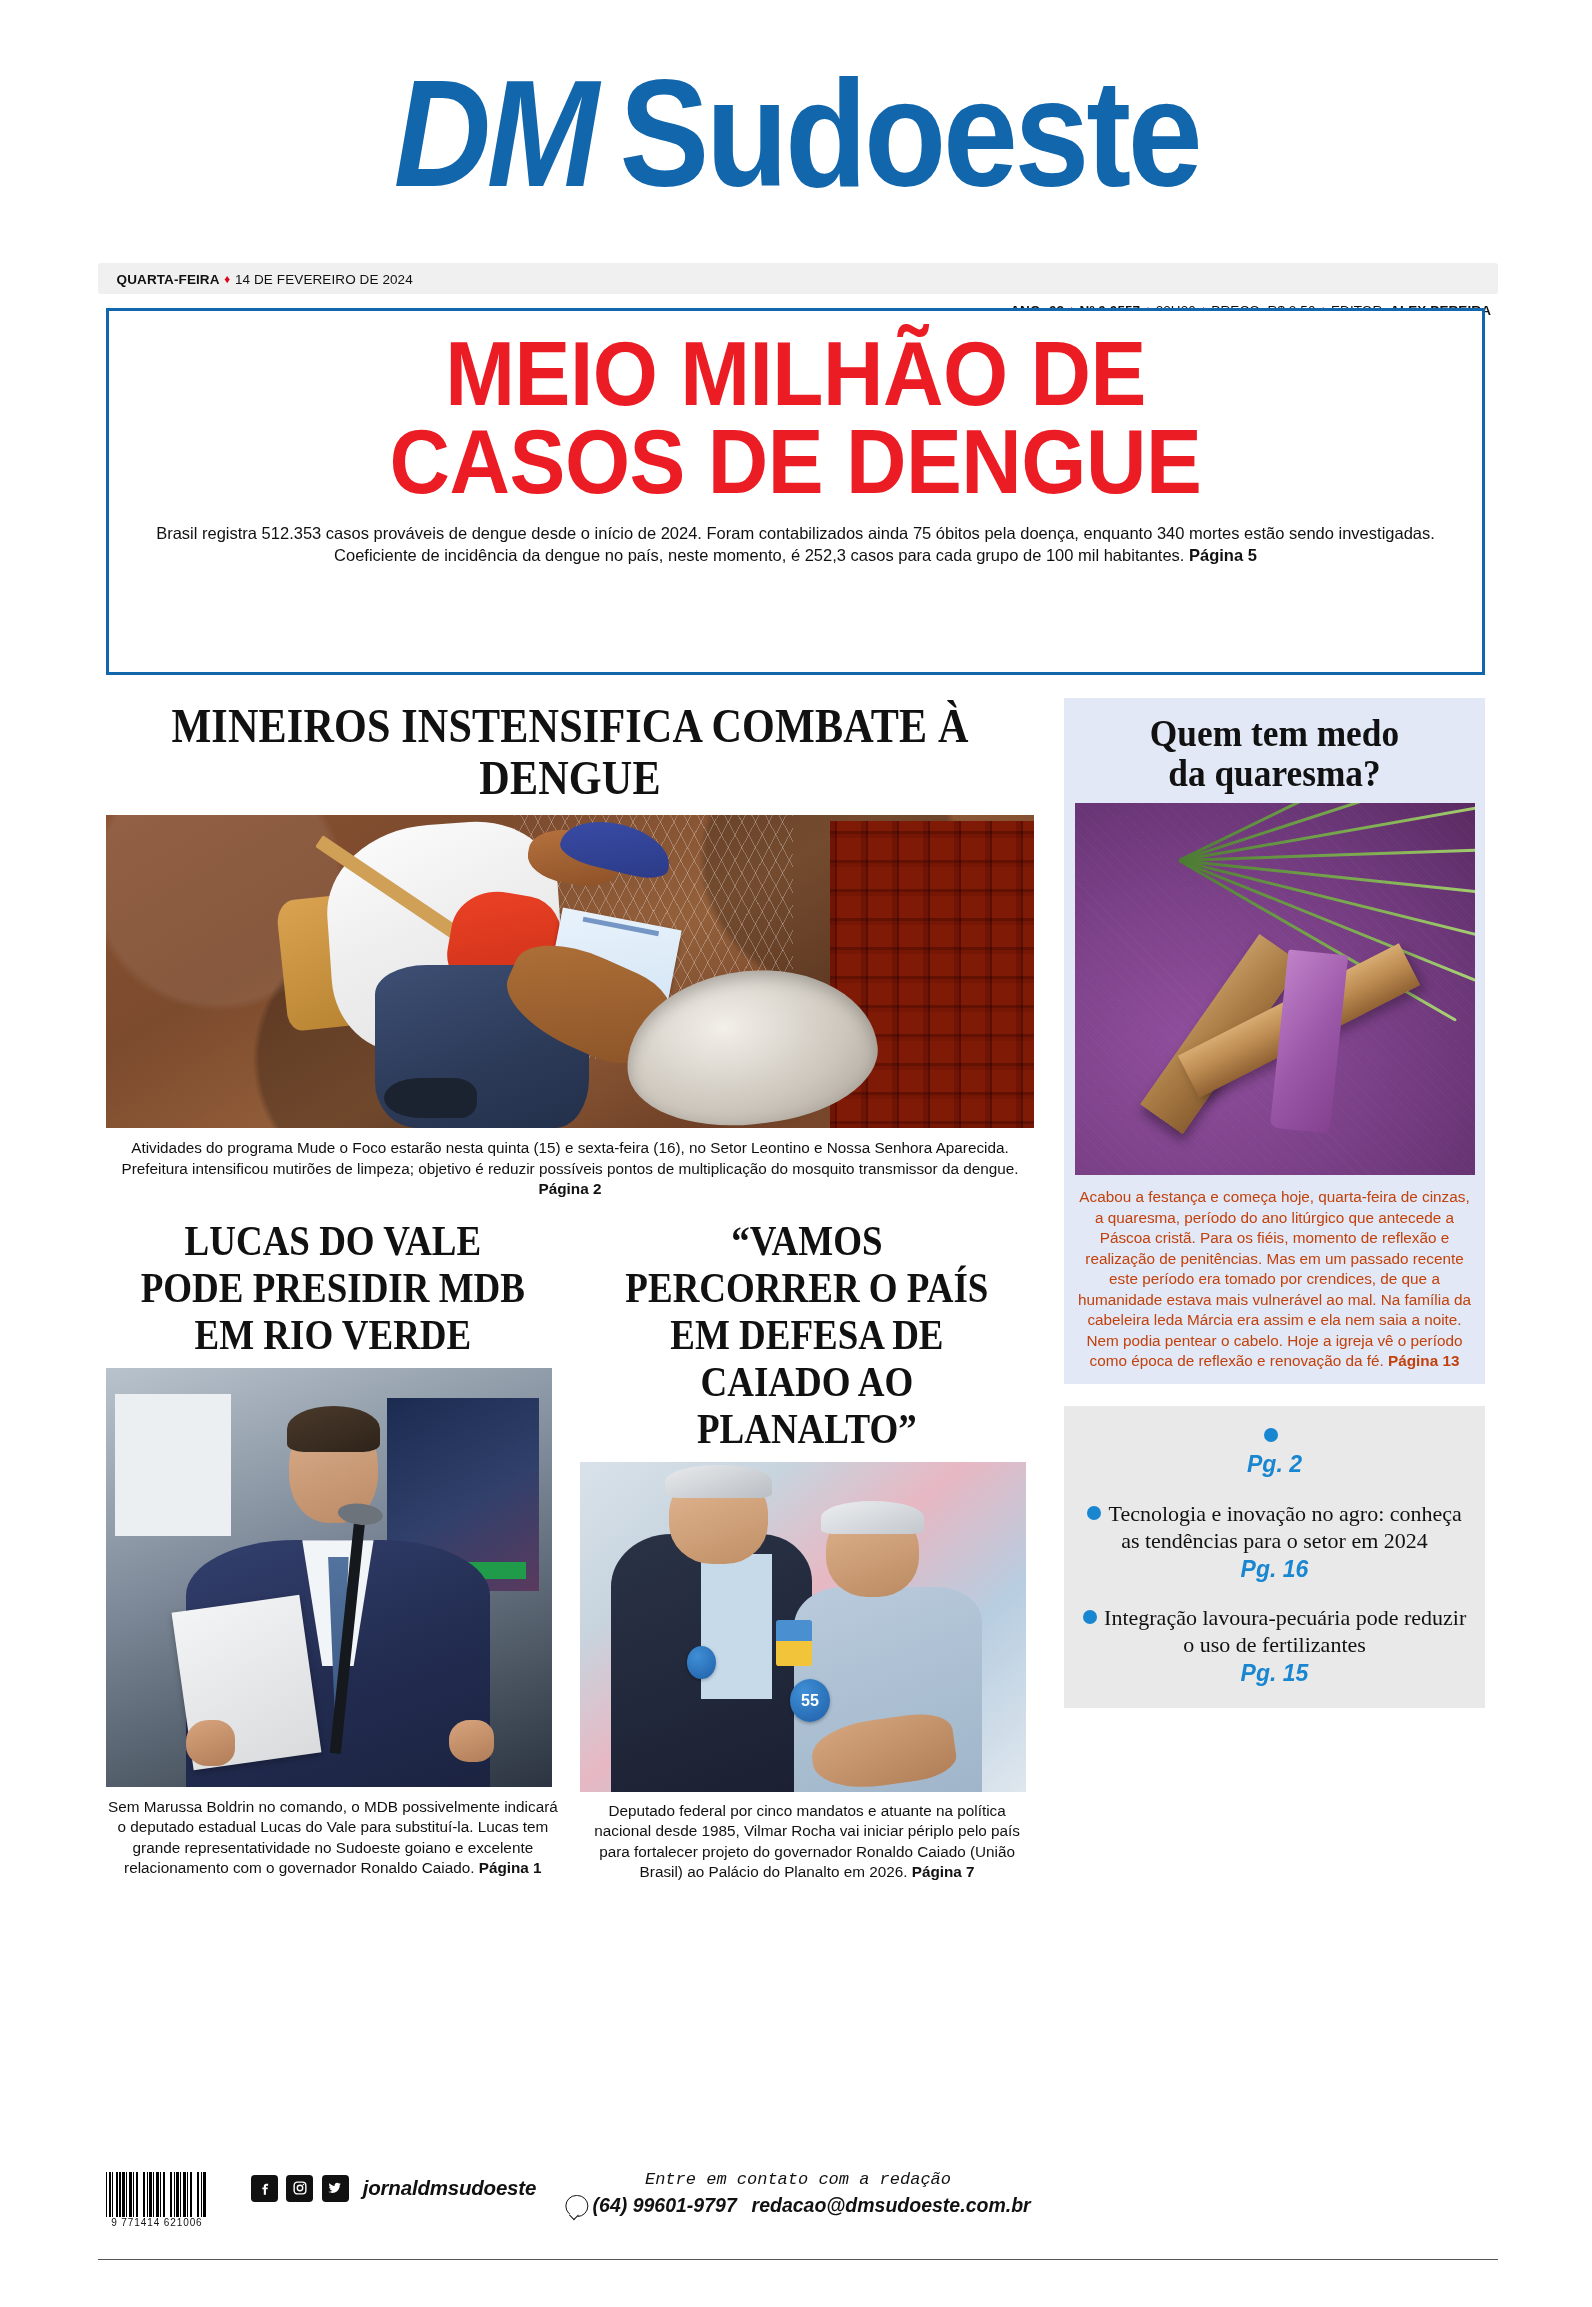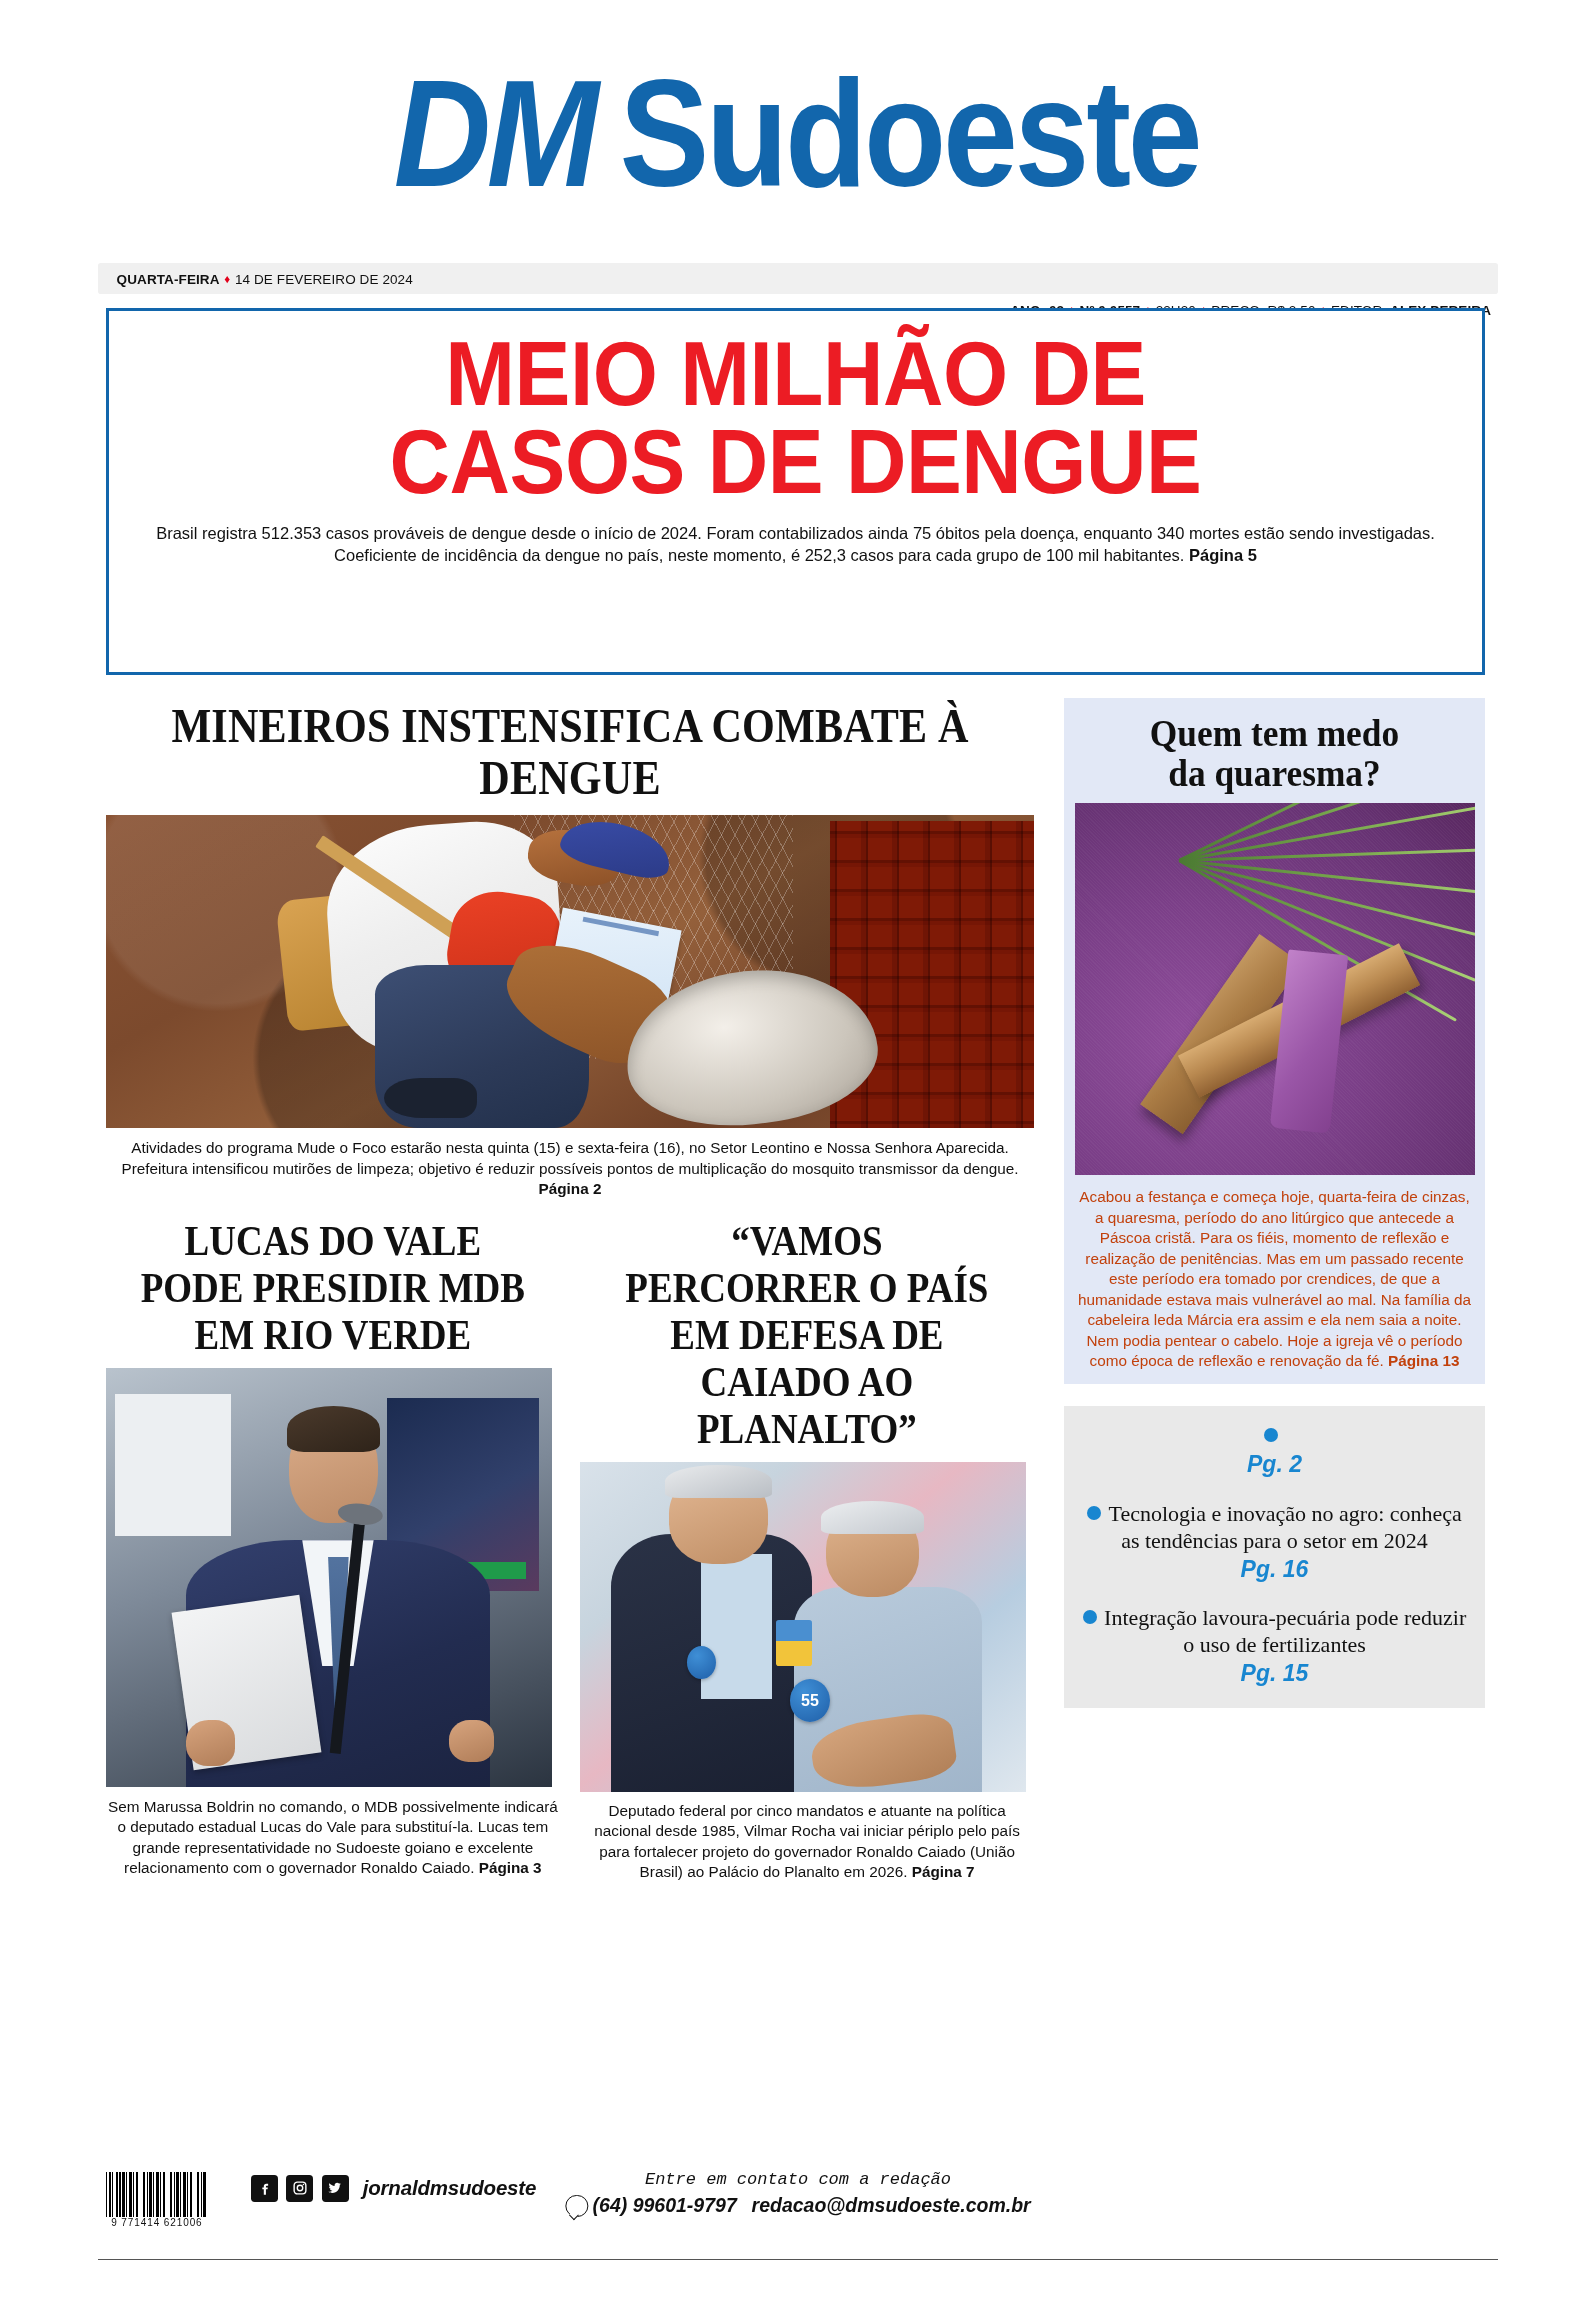--- a/index.html
+++ b/index.html
@@ -366,21 +366,21 @@
           <div class="dep-tie"></div>
           <div class="dep-head"></div>
           <div class="dep-hair"></div>
           <div class="dep-mic"></div>
           <div class="dep-paper"></div>
           <div class="dep-hand"></div>
           <div class="dep-hand2"></div>
         </div>
         <div class="cap" style="margin-top:9.3px">
           <span>Sem Marussa Boldrin no comando, o MDB possivelmente indicará o deputado estadual Lucas do Vale para substituí-la. Lucas tem grande representatividade no Sudoeste goiano e excelente relacionamento com o governador Ronaldo Caiado.</span>
-          <span class="pg">Página 3</span>
+          <span class="pg">Página 1</span>
         </div>
       </div>
 
       <div class="sub">
         <div class="hl-serif hd-vamos">“VAMOS PERCORRER O PAÍS EM DEFESA DE CAIADO AO PLANALTO”</div>
         <div class="photo ph-cai">
           <div class="cai-bg"></div>
           <div class="cai-man1"></div>
           <div class="cai-shirt1"></div>
           <div class="cai-head1"></div>

